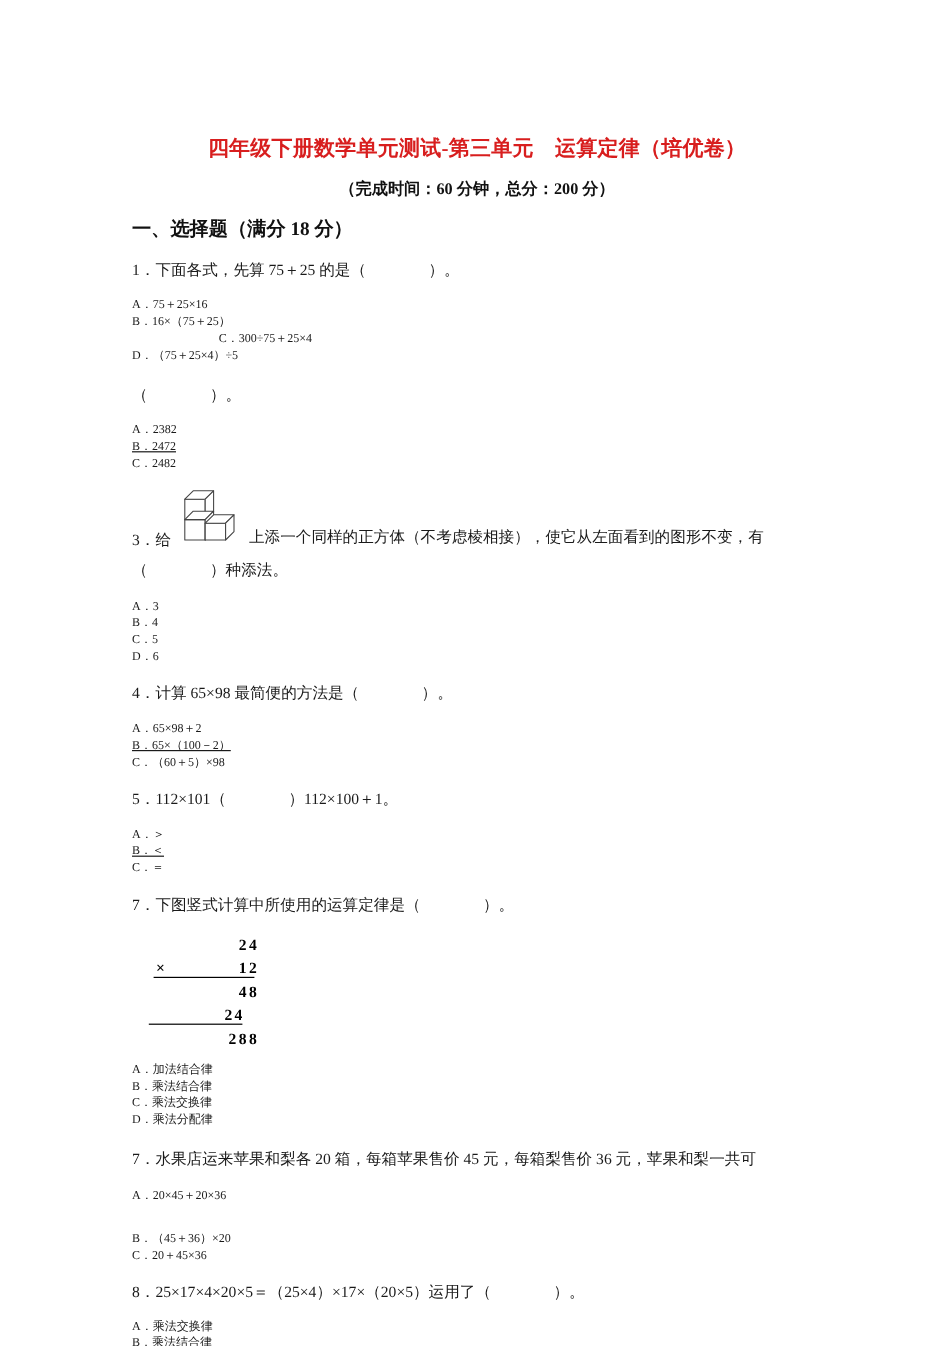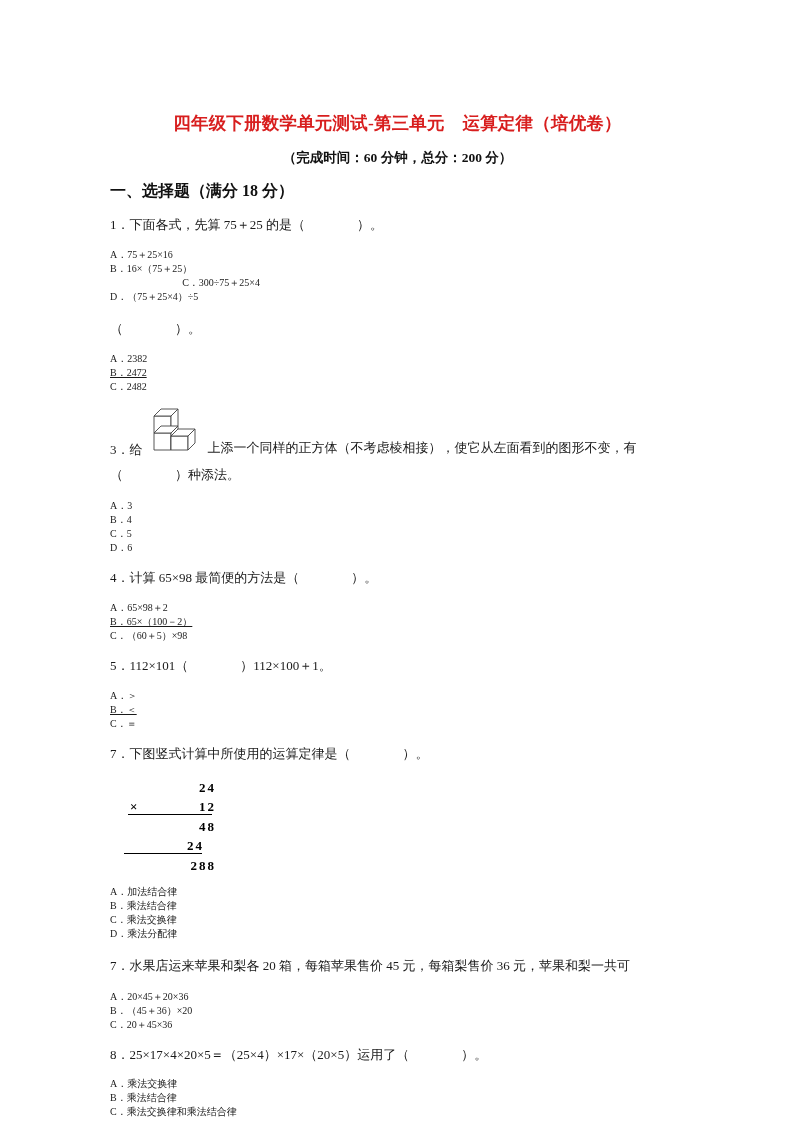--- a/index.html
+++ b/index.html
@@ -87,21 +87,21 @@
   .opt-w4 > .opt:nth-child(3) { width: 150px; text-align: right; }
 
   .opt-w4b > .opt:nth-child(1) { width: 160px; }
   .opt-w4b > .opt:nth-child(2) { width: 150px; }
   .opt-w4b > .opt:nth-child(3) { width: 152px; }
 
   .opt-w3 > .opt:nth-child(1) { width: 222px; }
   .opt-w3 > .opt:nth-child(2) { width: 218px; text-decoration: underline; }
 
   .opt-w3b > .opt:nth-child(1) { width: 225px; }
-  .opt-w3b > .opt:nth-child(2) { width: 215px; }
+  .opt-w3b > .opt:nth-child(2) { width: 215px; margin-top: 22px; }
 
   .opt-w4c > .opt:nth-child(1) { width: 140px; }
   .opt-w4c > .opt:nth-child(2) { width: 143px; }
   .opt-w4c > .opt:nth-child(3) { width: 143px; }
 
   .opt-w3c > .opt:nth-child(1) { width: 218px; }
   .opt-w3c > .opt:nth-child(2) { width: 220px; }
 
   
   .q3-line {

